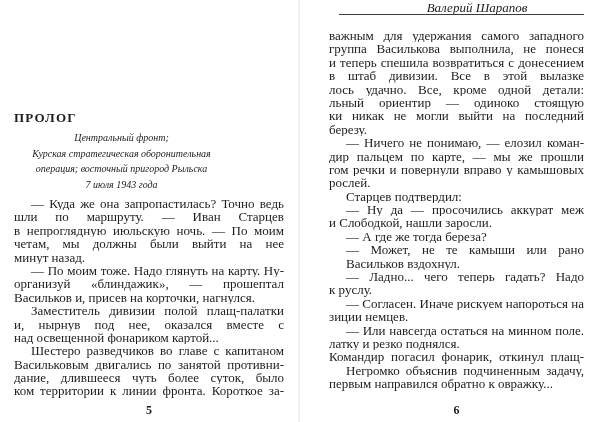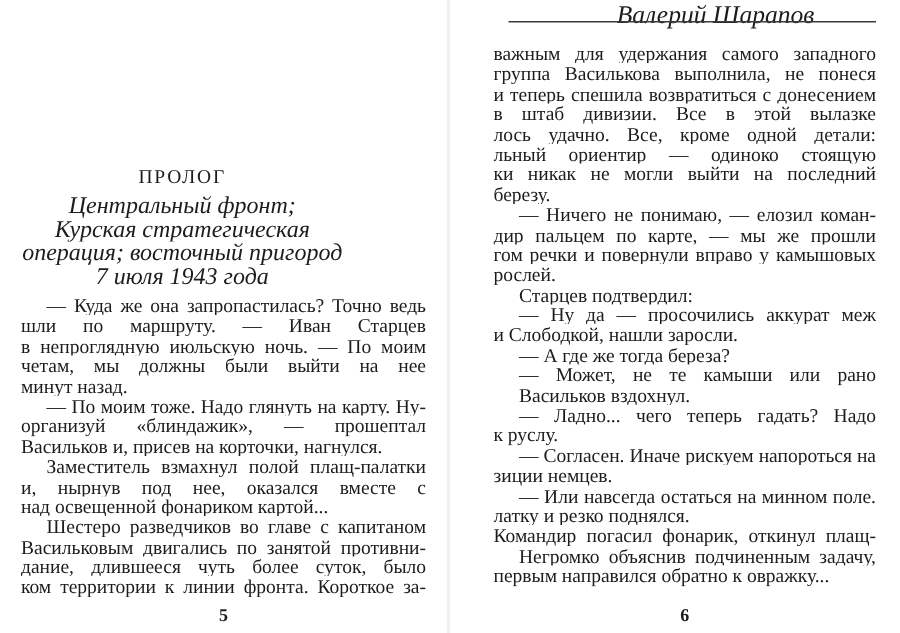--- a/index.html
+++ b/index.html
@@ -18,30 +18,30 @@
     width: 2px; height: 422px;
     background: #f0f0f0;
   }
   
   .chapter {
     position: absolute;
     left: 14px; top: 110px;
     width: 215px;
     margin: 0;
     font-size: 13px;
-    font-weight: 400;
+    font-weight: 700;
     letter-spacing: 1.2px;
-    text-align: center;
+    text-align: left;
   }
   .epigraph {
     position: absolute;
     left: 14px; top: 130px;
     width: 215px;
     font-style: italic;
-    font-size: 16px;
+    font-size: 10px;
     line-height: 15.7px;
     text-align: center;
   }
   .body-text {
     position: absolute;
     font-size: 13px;
     line-height: 13.4px;
   }
   .body-left  { left: 14px;  top: 197px; width: 270px; }
   .body-right { left: 329px; top: 29px;  width: 255px; }
@@ -63,21 +63,21 @@
     text-align: center;
   }
   .pagenum.left-num  { left: 14px;  width: 270px; }
   .pagenum.right-num { left: 329px; width: 255px; }
   
   .running-header {
     position: absolute;
     left: 371px; top: 0px;
     width: 212px;
     font-style: italic;
-    font-size: 17px;
+    font-size: 13px;
     text-align: center;
     white-space: nowrap;
   }
   .header-rule {
     position: absolute;
     left: 339px; top: 14px;
     width: 245px; height: 1px;
     background: #3c3c3c;
   }
 </style>
@@ -98,21 +98,21 @@
       </div>
     <div class="body-text body-left">
         <div class="line indent">— Куда же она запропастилась? Точно ведь</div>
         <div class="line">шли по маршруту. — Иван Старцев всматривался</div>
         <div class="line">в непроглядную июльскую ночь. — По моим рас-</div>
         <div class="line">четам, мы должны были выйти на нее пятнадцать</div>
         <div class="line last">минут назад.</div>
         <div class="line indent">— По моим тоже. Надо глянуть на карту. Ну-ка</div>
         <div class="line">организуй «блиндажик», — прошептал Александр</div>
         <div class="line last">Васильков и, присев на корточки, нагнулся.</div>
-        <div class="line indent">Заместитель взмахнул полой плащ-палатки</div>
+        <div class="line indent">Заместитель дивизии полой плащ-палатки</div>
         <div class="line">и, нырнув под нее, оказался вместе с командиром</div>
         <div class="line last">над освещенной фонариком картой...</div>
         <div class="line indent">Шестеро разведчиков во главе с капитаном</div>
         <div class="line">Васильковым двигались по занятой противни-</div>
         <div class="line">дание, длившееся чуть более суток, было крайне</div>
         <div class="line">ком территории к линии фронта. Короткое за-</div>
       </div>
     <div class="pagenum left-num">5</div>
   </section>
 

